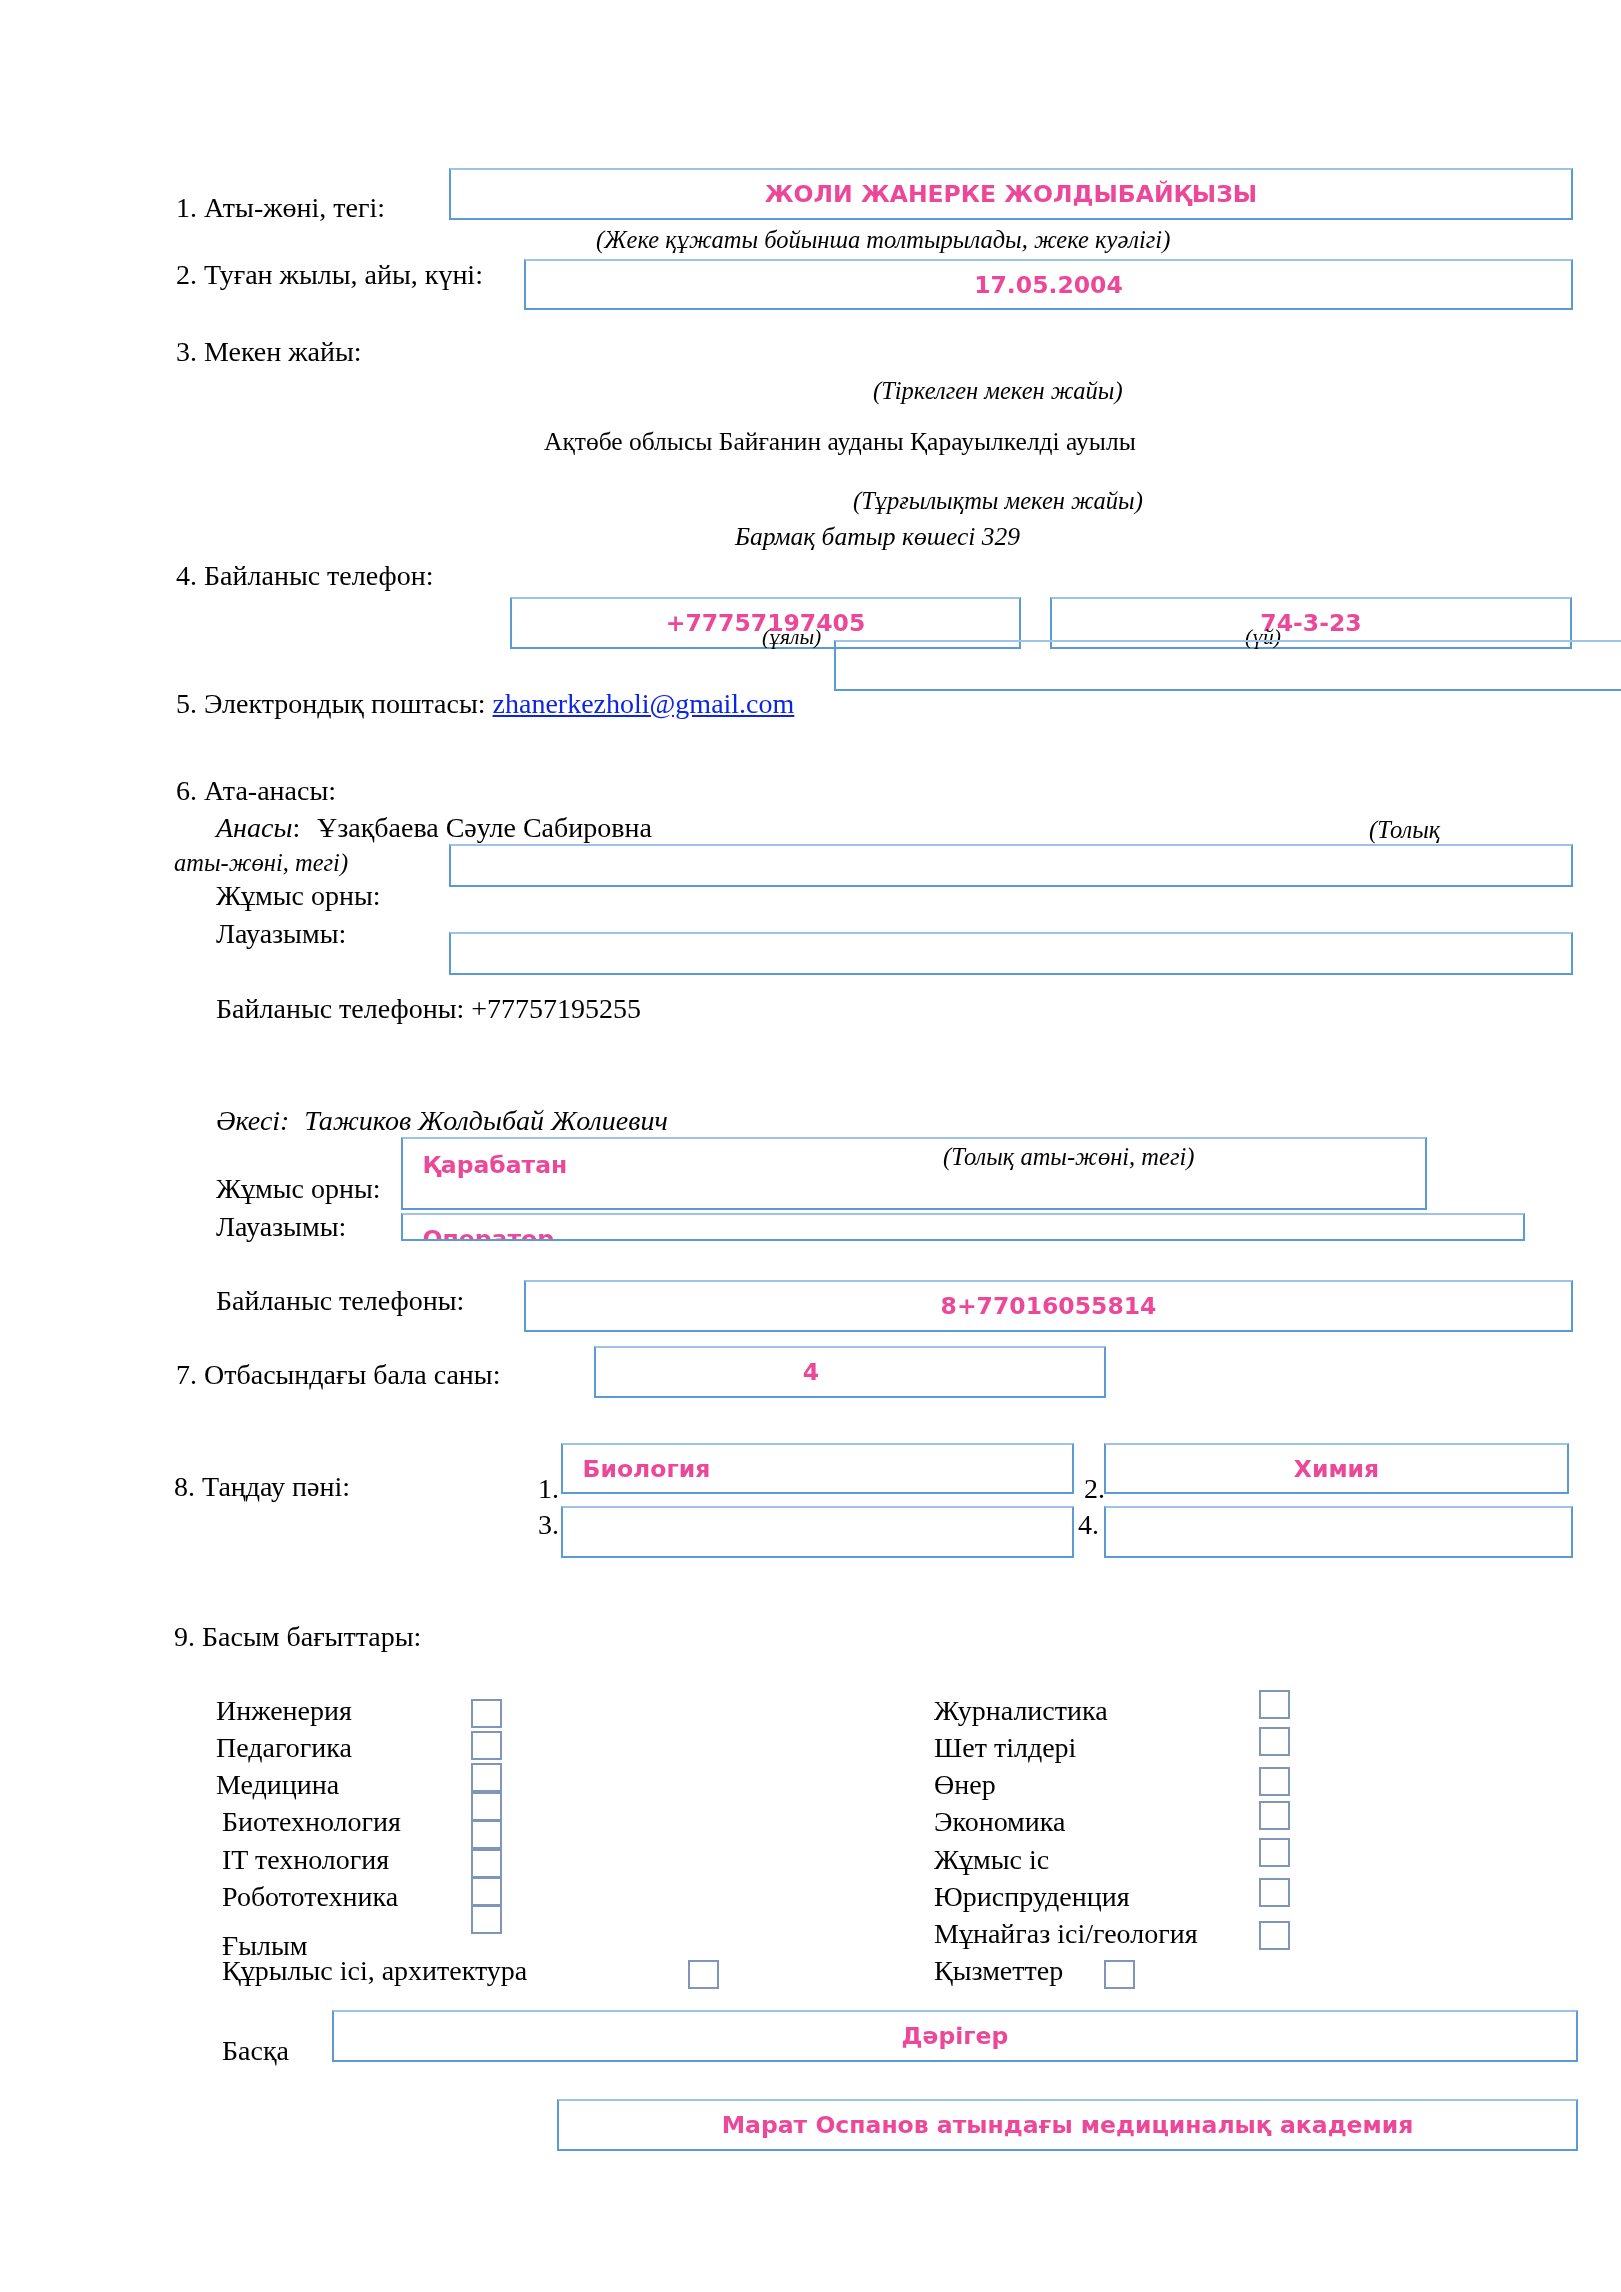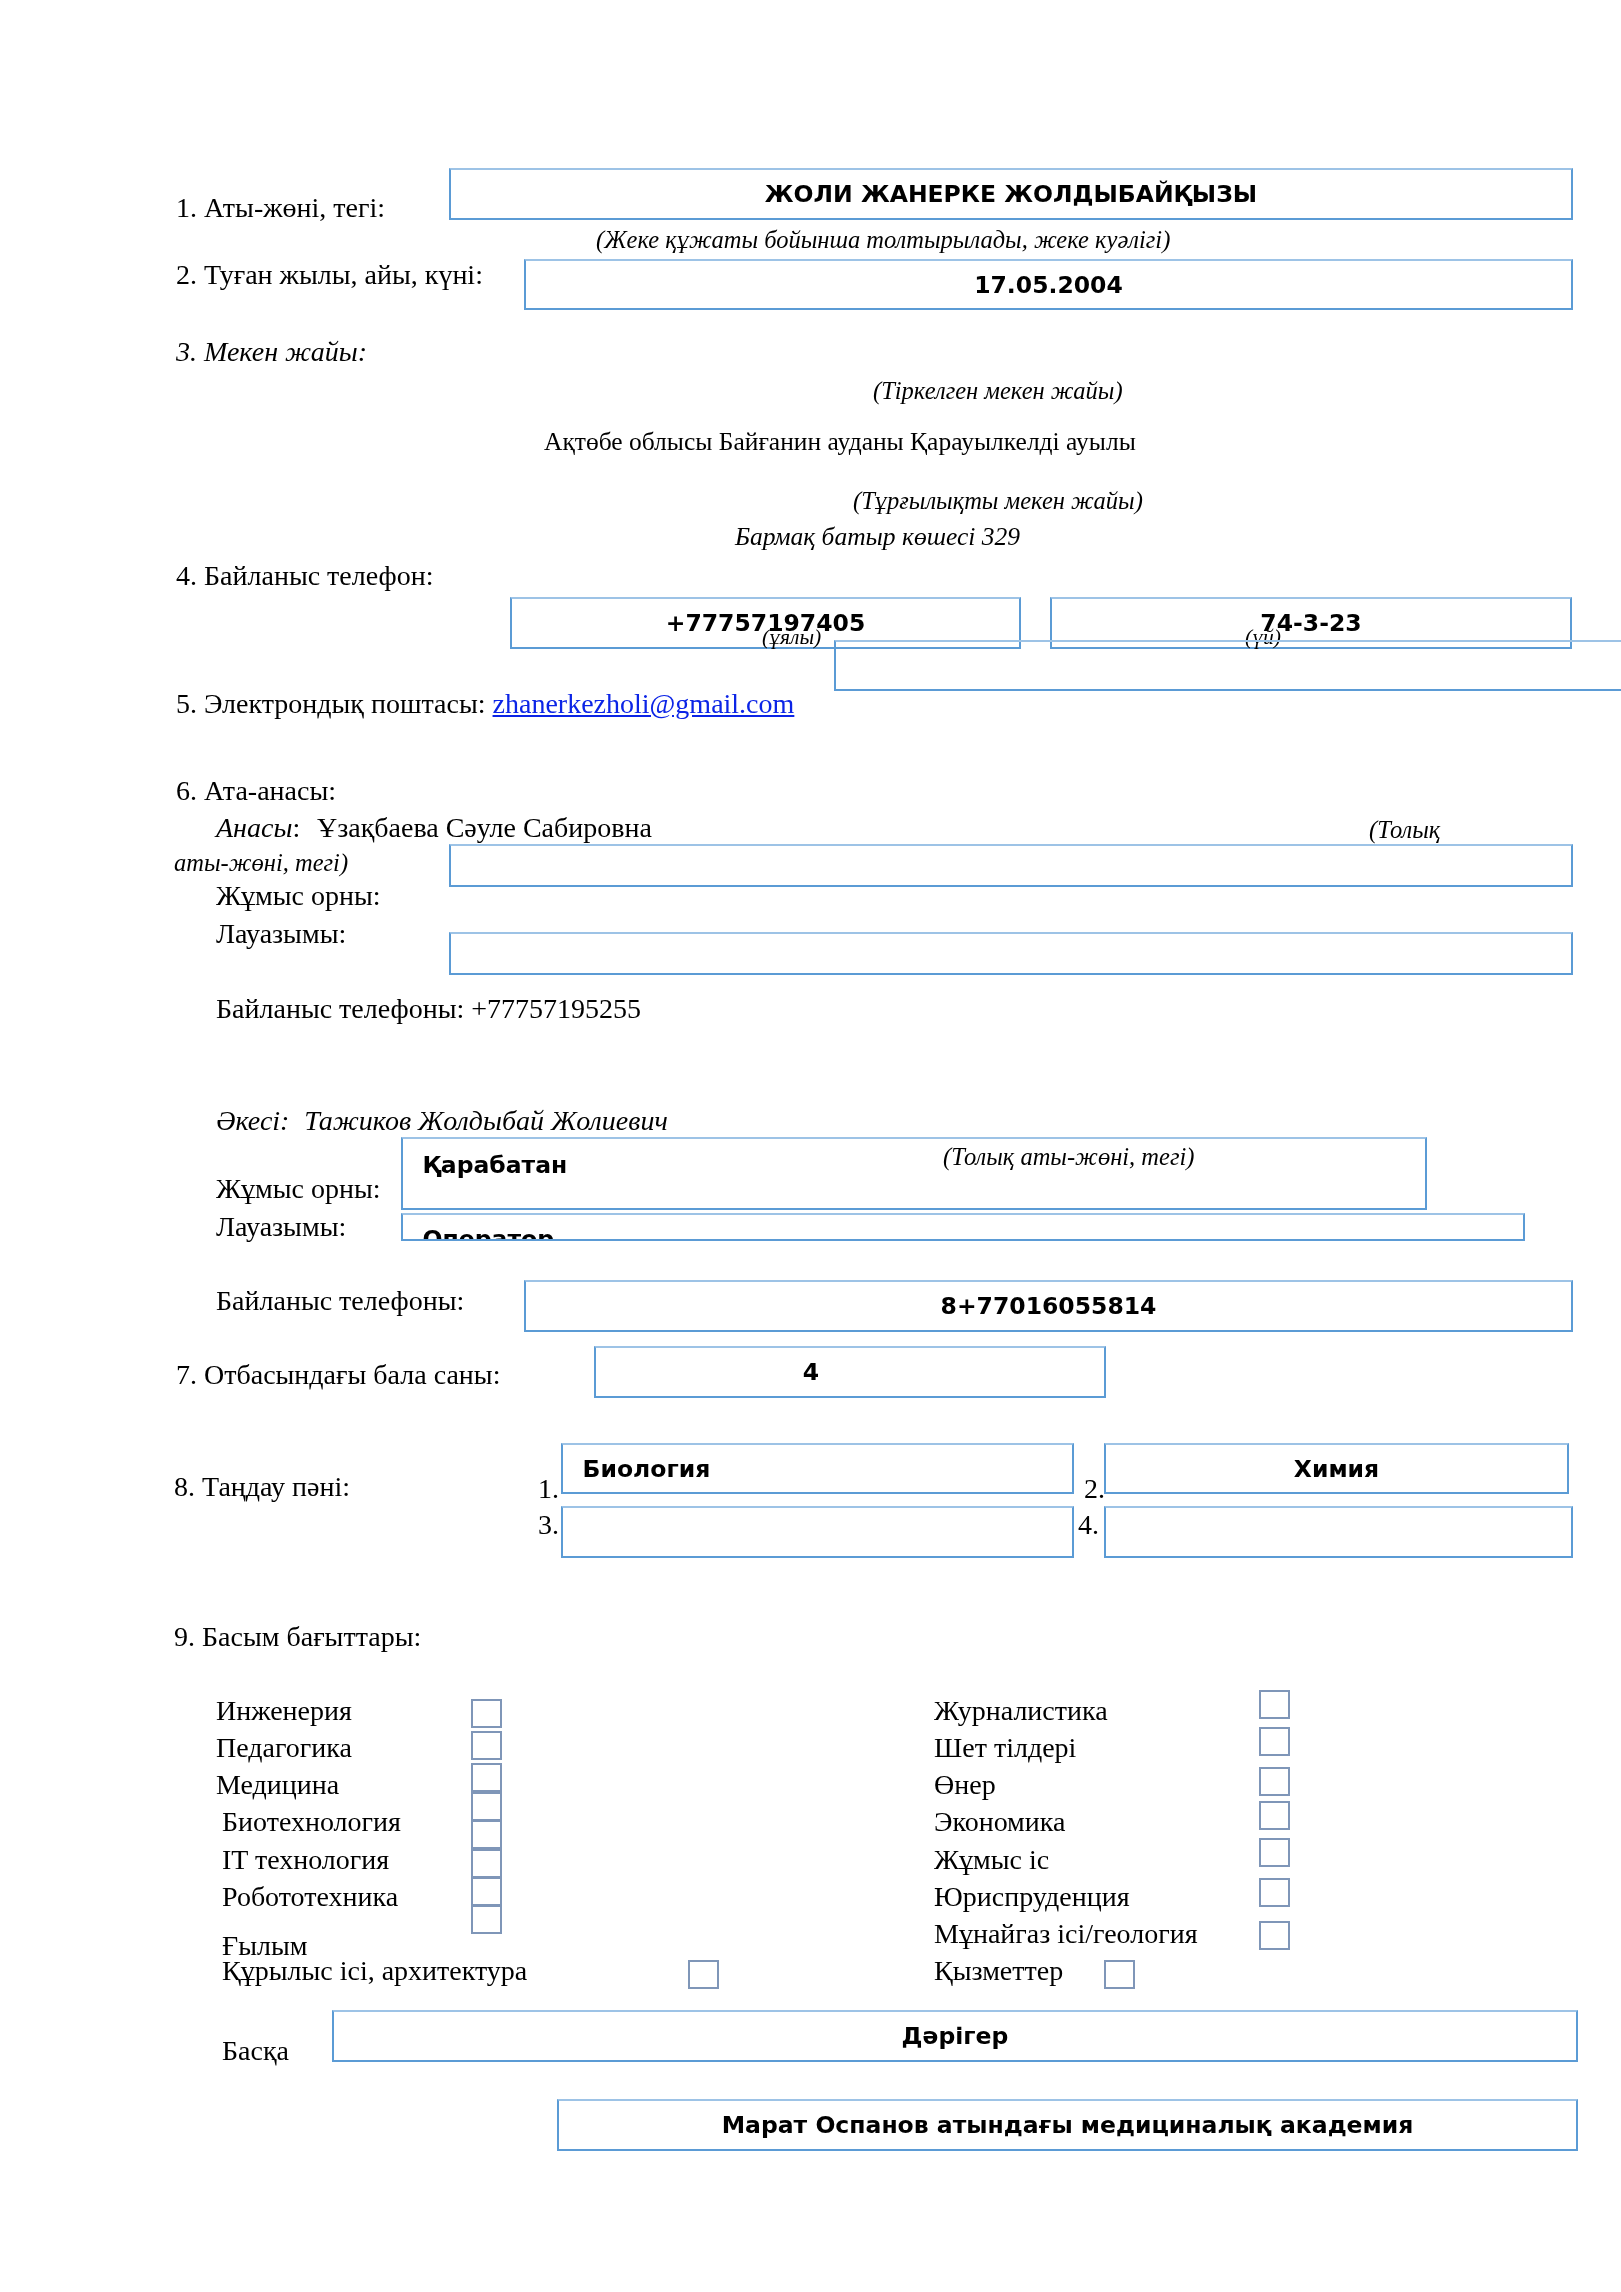--- a/index.html
+++ b/index.html
@@ -5,21 +5,21 @@
   html, body { margin:0; padding:0; background:#ffffff; }
   body { width:1621px; height:2293px; position:relative; overflow:hidden;
          font-family:"Liberation Serif", "DejaVu Serif", serif; color:#000; }
   .abs { position:absolute; white-space:nowrap; }
   .lbl { font-size:28px; line-height:33px; }
   .it  { font-style:italic; }
   .b   { font-weight:normal;margin-top:14px; }
   .hint { font-style:italic; font-size:24.5px; line-height:29px; }
   .box { position:absolute; box-sizing:border-box; border:2px solid #5b9bd5; border-top-color:#9dc3e6;
          background:transparent; overflow:hidden;
-         font-family:"DejaVu Sans","Liberation Sans",sans-serif; font-weight:bold; font-size:23.5px; color:#000000; }
+         font-family:"DejaVu Sans","Liberation Sans",sans-serif; font-weight:bold; font-size:23.5px; color:#ec4899; }
   .box .v { position:absolute; top:50%; transform:translateY(-50%); white-space:nowrap; }
   .box.center .v { left:0; right:0; text-align:center; }
   .box.left .v { left:19.6px; }
   .chk { position:absolute; box-sizing:border-box; width:31px; height:29px; border:2px solid #7f96b8;
          background:#fff; cursor:pointer; }
   a.mail { color:#0b24e6; text-decoration:underline; }
 </style>
 </head>
 <body>
 
@@ -27,21 +27,21 @@
 <div class="box center" style="left:449px;top:168px;width:1124px;height:52px;">
   <span class="v">ЖОЛИ ЖАНЕРКЕ ЖОЛДЫБАЙҚЫЗЫ</span>
 </div>
 <div class="abs hint" style="left:596px;top:225px;">(Жеке құжаты бойынша толтырылады, жеке куәлігі)</div>
 
 <div class="abs lbl" style="left:176px;top:258px;">2.  Туған жылы, айы, күні:</div>
 <div class="box center" style="left:524px;top:259px;width:1049px;height:51px;">
   <span class="v">17.05.2004</span>
 </div>
 
-<div class="abs lbl" style="left:176px;top:335px;font-style:italic;">3.  Мекен жайы:</div>
+<div class="abs lbl" style="left:176px;top:335px;">3.  Мекен жайы:</div>
 <div class="abs hint" style="left:873px;top:376px;">(Тіркелген мекен жайы)</div>
 <div class="abs b" style="left:544px;top:412px;font-size:25.5px;line-height:31px;">Ақтөбе облысы Байғанин ауданы Қарауылкелді ауылы</div>
 <div class="abs hint" style="left:853px;top:486px;">(Тұрғылықты мекен жайы)</div>
 <div class="abs it" style="left:735px;top:521px;font-size:25.5px;line-height:31px;">Бармақ батыр көшесі 329</div>
 
 <div class="abs lbl" style="left:176px;top:559px;">4.  Байланыс телефон:</div>
 <div class="box center" style="left:510px;top:597px;width:511px;height:52px;padding-left:24px;">
   <span class="v">+77757197405</span>
 </div>
 <div class="abs hint" style="left:762px;top:623px;font-size:21.6px;">(ұялы)</div>

